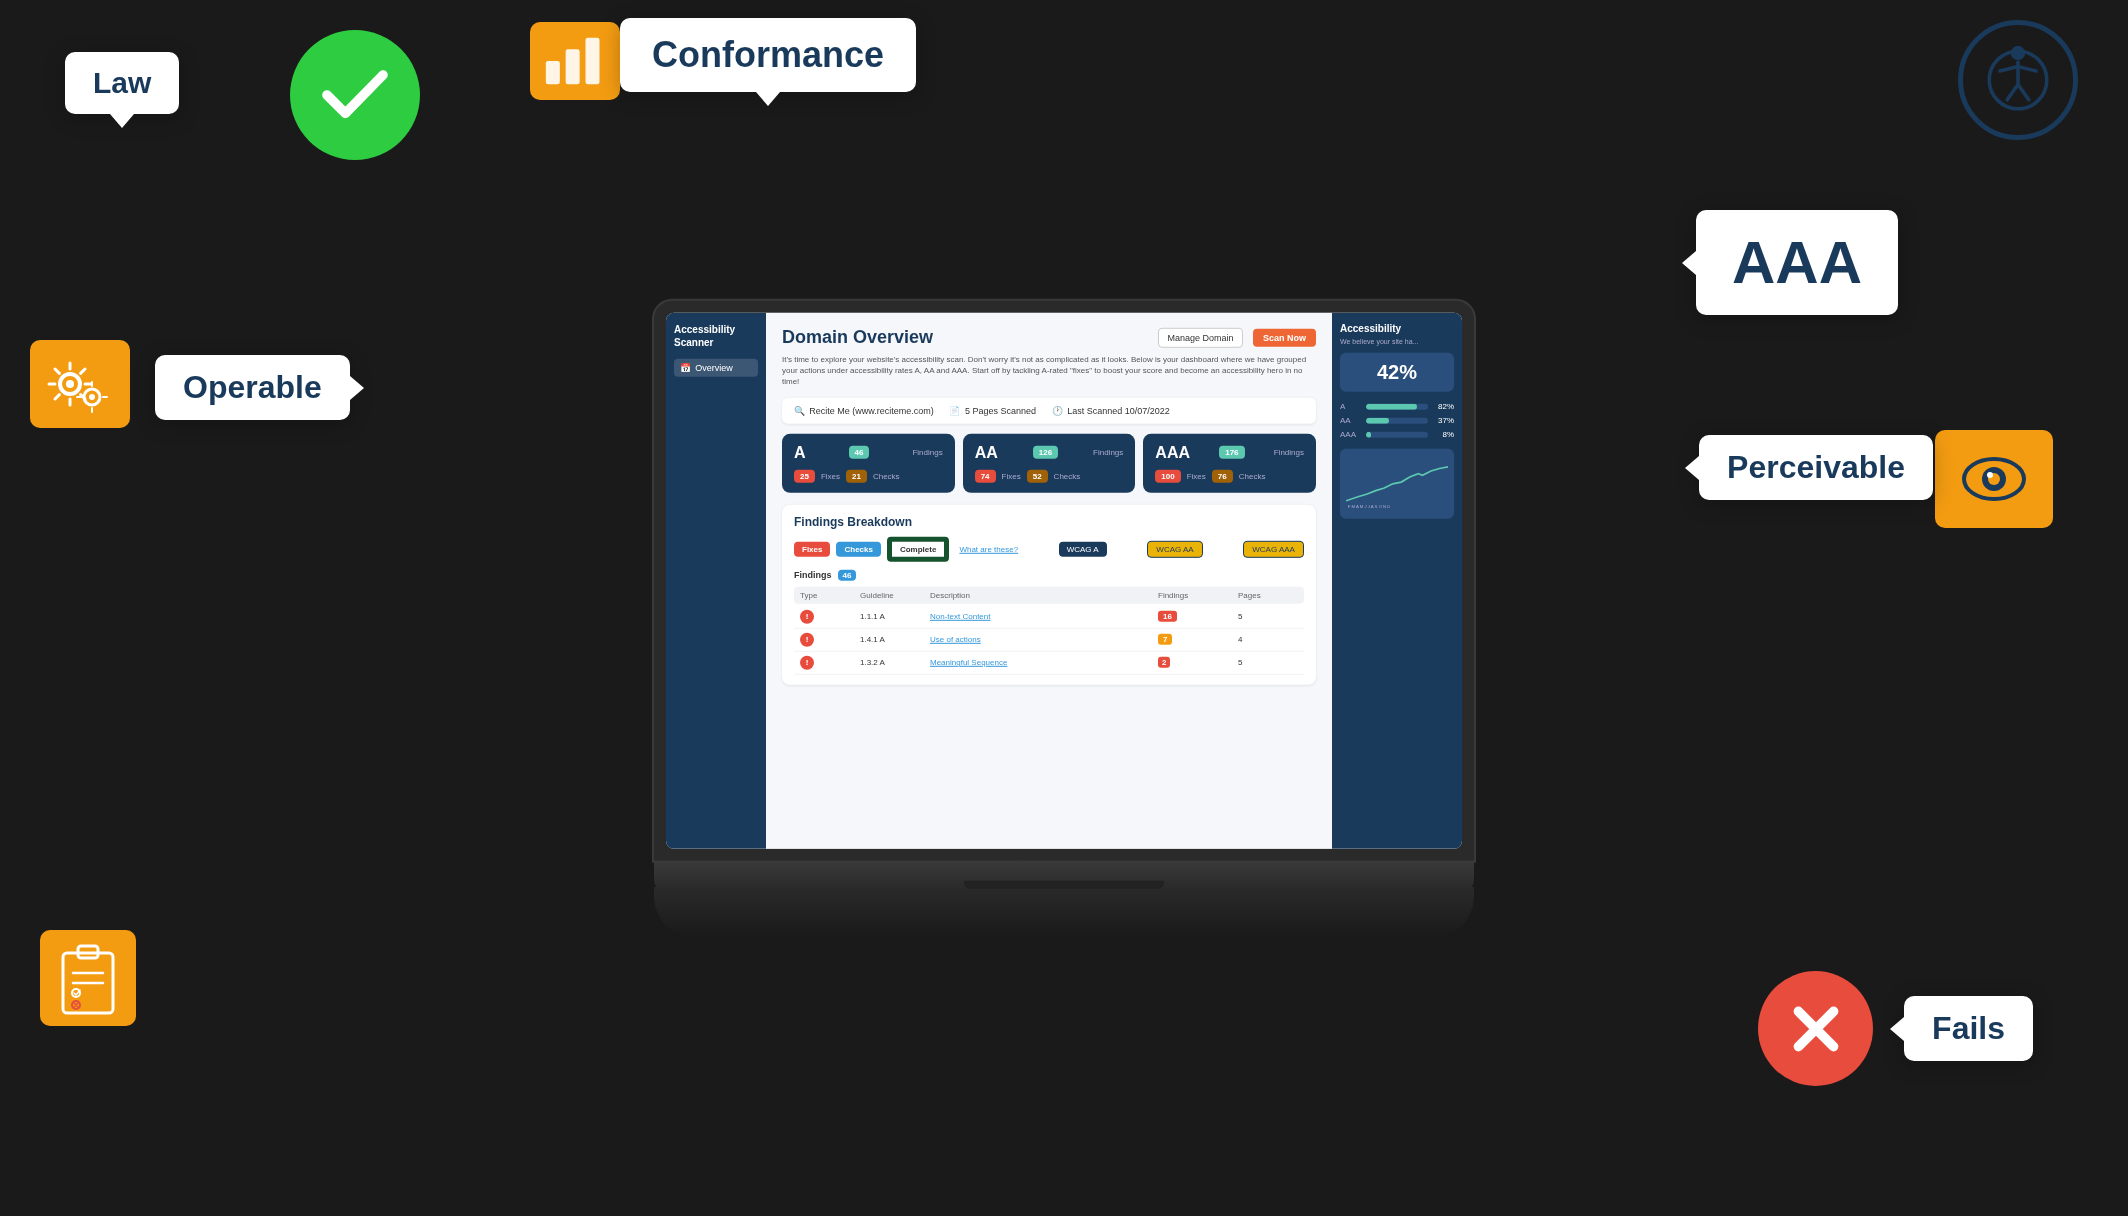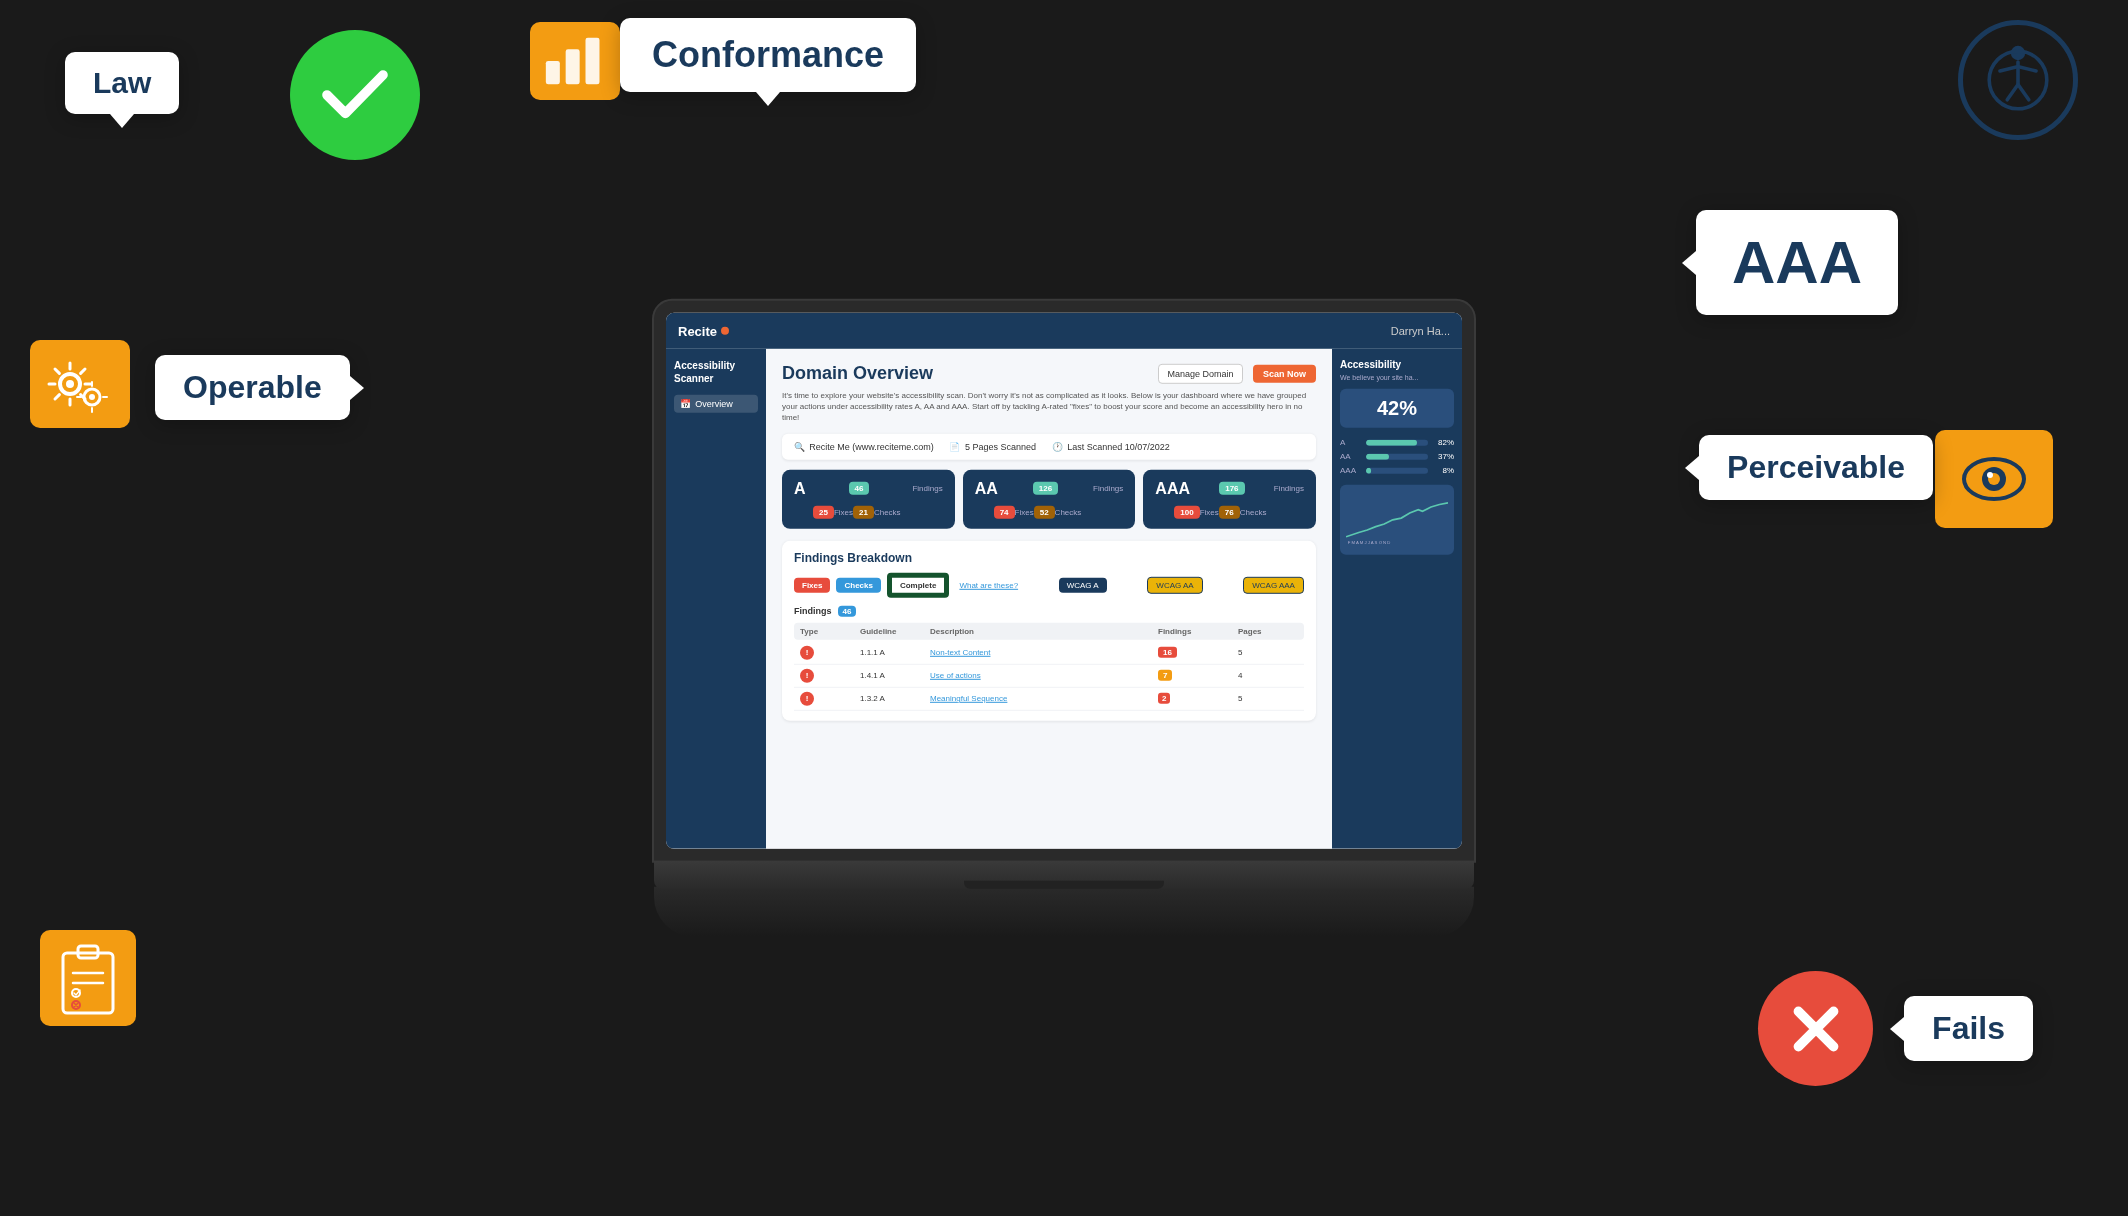--- a/index.html
+++ b/index.html
@@ -235,22 +235,22 @@
       padding: 2px 6px;
       font-size: 8px;
       font-weight: bold;
     }
     .findings-label {
       font-size: 8px;
       color: #aac;
     }
     .fixes-checks-row {
       display: flex;
+      gap: 6px;
       margin-top: 6px;
-      margin-left: 19px;
     }
     .fixes-pill {
       background: #e74c3c;
       color: white;
       border-radius: 4px;
       padding: 2px 6px;
       font-size: 8px;
       font-weight: bold;
     }
     .checks-pill {
@@ -334,21 +334,21 @@
       display: grid;
       grid-template-columns: 60px 70px 1fr 80px 60px;
       background: #f0f2f5;
       border-radius: 4px;
       padding: 4px 6px;
       margin-bottom: 2px;
     }
     .table-header-cell {
       font-size: 8px;
       color: #666;
-      font-weight: bold;
+      font-weight: normal;
     }
 
     .table-row {
       display: grid;
       grid-template-columns: 60px 70px 1fr 80px 60px;
       padding: 4px 6px;
       border-bottom: 1px solid #f0f2f5;
       align-items: center;
     }
     .table-cell {
@@ -598,27 +598,20 @@
   </style>
 </head>
 <body>
 
 <div class="scene">
 
   <div class="laptop-container">
     <div class="laptop-screen-bezel">
       <div class="laptop-screen">
 
-        <div class="app-header">
-          <div class="app-logo">
-            <span>Recite</span>
-            <div class="app-logo-dot"></div>
-          </div>
-          <div class="app-user">Darryn Ha...</div>
-        </div>
 
         <div class="app-body">
 
           <div class="app-sidebar">
             <div class="sidebar-label">Accessibility Scanner</div>
             <div class="sidebar-nav">
               <div class="sidebar-nav-item active">
                 <span>📅</span>
                 <span>Overview</span>
               </div>

